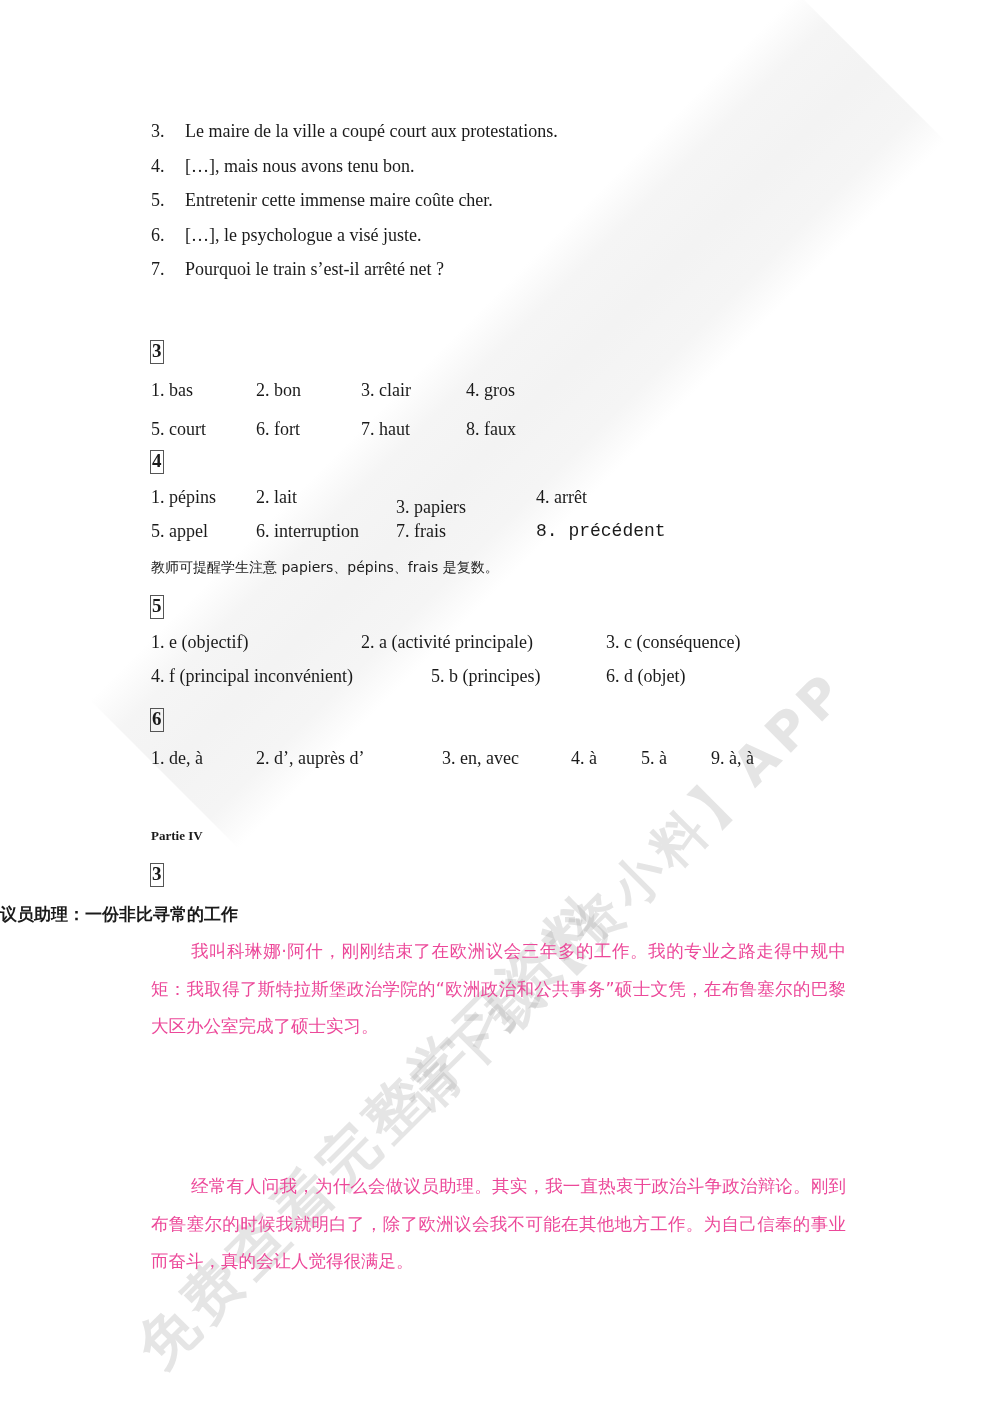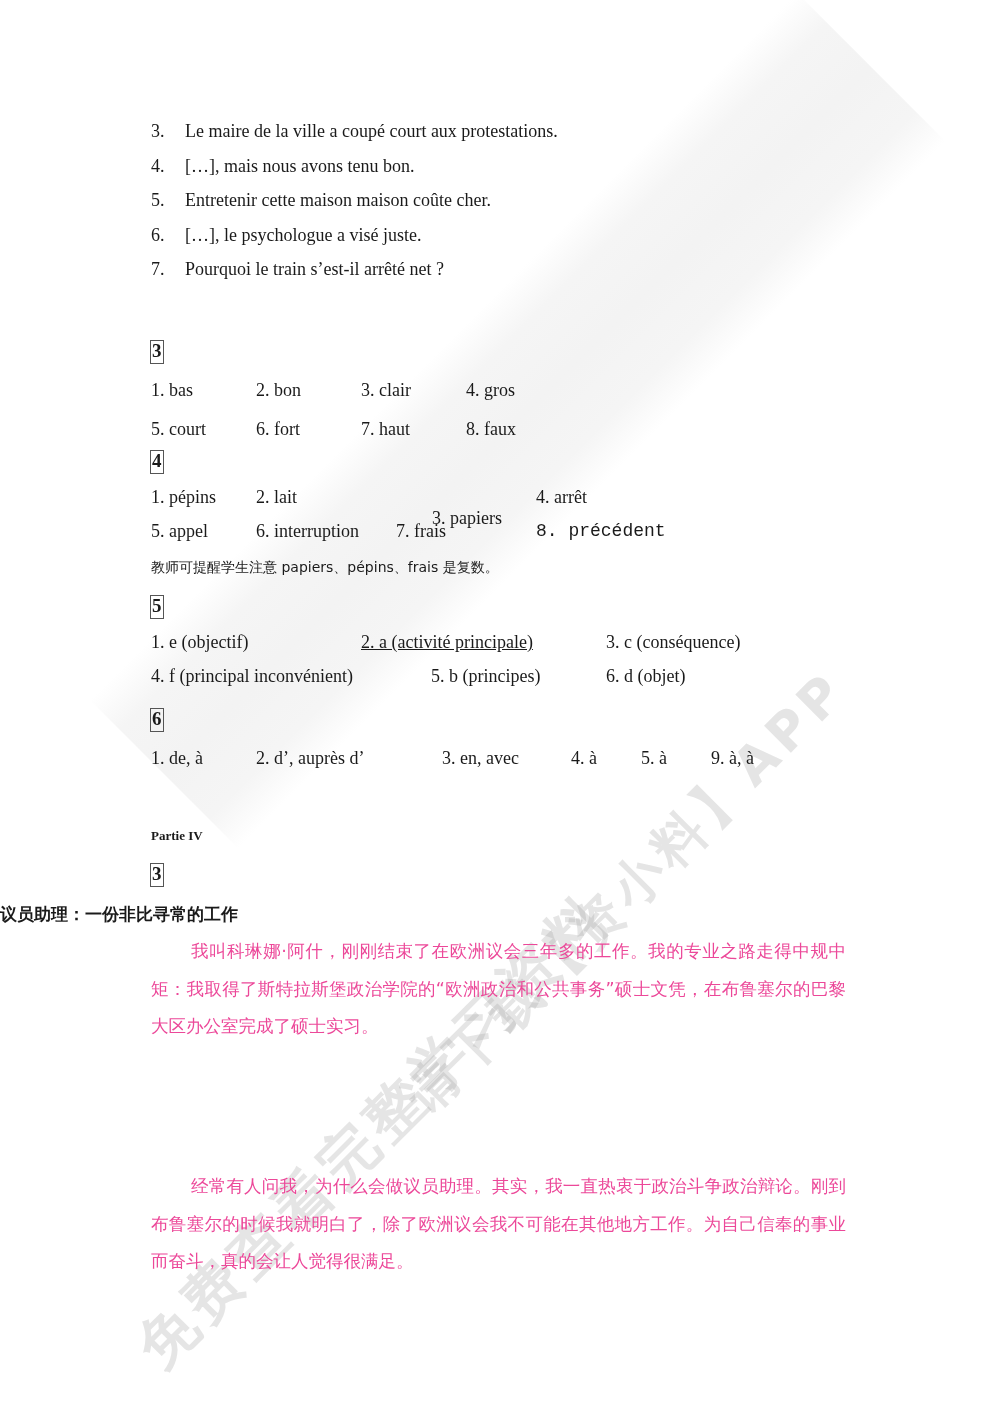--- a/index.html
+++ b/index.html
@@ -59,21 +59,21 @@
 
 <div class="page">
 
   <div class="line" style="top:119px;">
     <span class="num">3.</span><span>Le maire de la ville a coupé court aux protestations.</span>
   </div>
   <div class="line" style="top:154px;">
     <span class="num">4.</span><span>[…], mais nous avons tenu bon.</span>
   </div>
   <div class="line" style="top:188px;">
-    <span class="num">5.</span><span>Entretenir cette maison maison coûte cher.</span>
+    <span class="num">5.</span><span>Entretenir cette immense maire coûte cher.</span>
   </div>
   <div class="line" style="top:223px;">
     <span class="num">6.</span><span>[…], le psychologue a visé juste.</span>
   </div>
   <div class="line" style="top:257px;">
     <span class="num">7.</span><span>Pourquoi le train s’est-il arrêté net ?</span>
   </div>
 
   <div class="boxed" style="top:340px;">3</div>
   <div class="cell" style="left:151px; top:378px;">1. bas</div>
@@ -81,31 +81,31 @@
   <div class="cell" style="left:361px; top:378px;">3. clair</div>
   <div class="cell" style="left:466px; top:378px;">4. gros</div>
   <div class="cell" style="left:151px; top:417px;">5. court</div>
   <div class="cell" style="left:256px; top:417px;">6. fort</div>
   <div class="cell" style="left:361px; top:417px;">7. haut</div>
   <div class="cell" style="left:466px; top:417px;">8. faux</div>
 
   <div class="boxed" style="top:450px;">4</div>
   <div class="cell" style="left:151px; top:485px;">1. pépins</div>
   <div class="cell" style="left:256px; top:485px;">2. lait</div>
-  <div class="cell" style="left:396px; top:506px;margin-left:36px;">3. papiers</div>
+  <div class="cell" style="left:396px; top:495px;">3. papiers</div>
   <div class="cell" style="left:536px; top:485px;">4. arrêt</div>
   <div class="cell" style="left:151px; top:519px;">5. appel</div>
   <div class="cell" style="left:256px; top:519px;">6. interruption</div>
   <div class="cell" style="left:396px; top:519px;">7. frais</div>
   <div class="cell" style="left:536px; top:519px;font-family:Liberation Mono, monospace;">8. précédent</div>
   <div class="cn-note" style="top:555px;">教师可提醒学生注意 papiers、pépins、frais 是复数。</div>
 
   <div class="boxed" style="top:595px;">5</div>
   <div class="cell" style="left:151px; top:630px;">1. e (objectif)</div>
-  <div class="cell" style="left:361px; top:630px;text-decoration:underline;">2. a (activité principale)</div>
+  <div class="cell" style="left:361px; top:630px;">2. a (activité principale)</div>
   <div class="cell" style="left:606px; top:630px;">3. c (conséquence)</div>
   <div class="cell" style="left:151px; top:664px;">4. f (principal inconvénient)</div>
   <div class="cell" style="left:431px; top:664px;">5. b (principes)</div>
   <div class="cell" style="left:606px; top:664px;">6. d (objet)</div>
 
   <div class="boxed" style="top:708px;">6</div>
   <div class="cell" style="left:151px; top:746px;">1. de, à</div>
   <div class="cell" style="left:256px; top:746px;">2. d’, auprès d’</div>
   <div class="cell" style="left:442px; top:746px;">3. en, avec</div>
   <div class="cell" style="left:571px; top:746px;">4. à</div>

